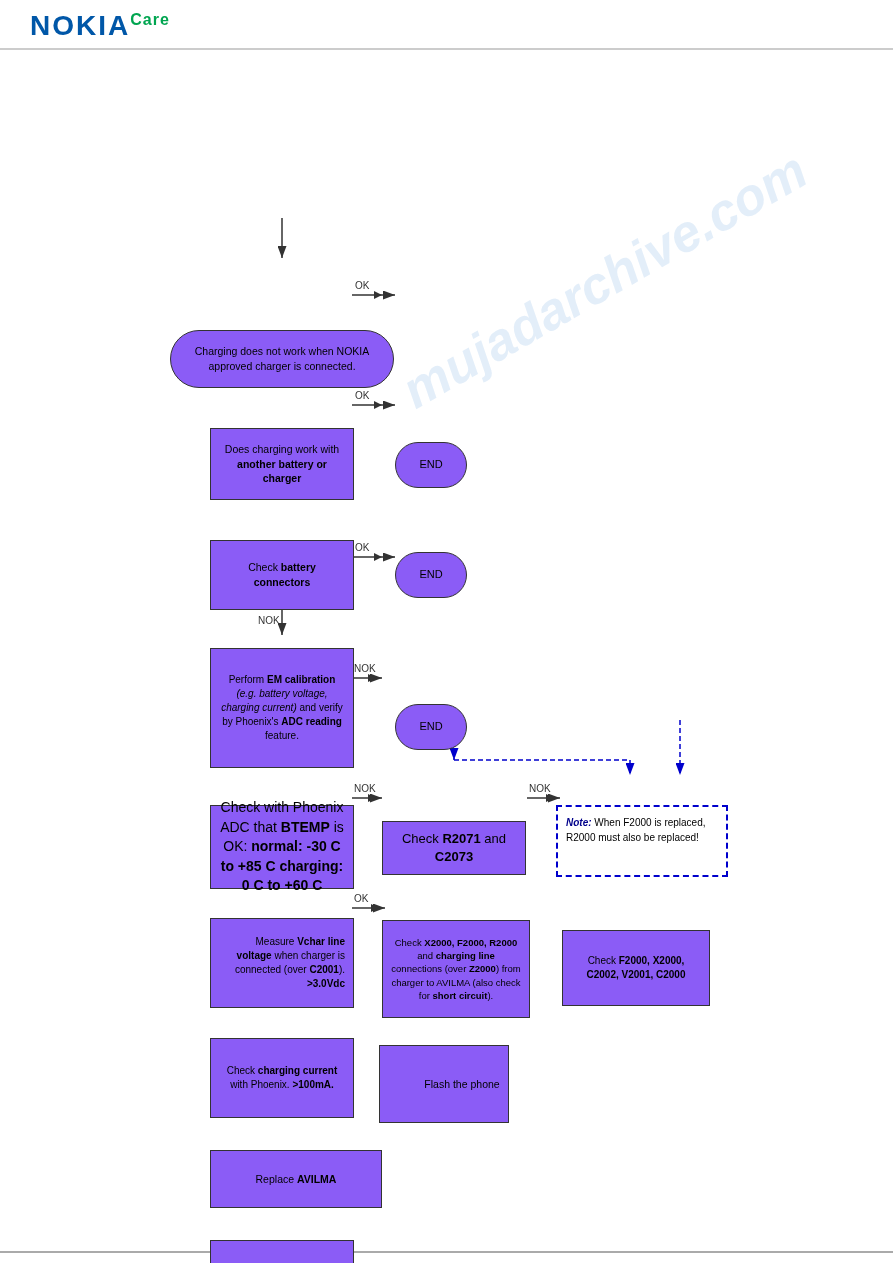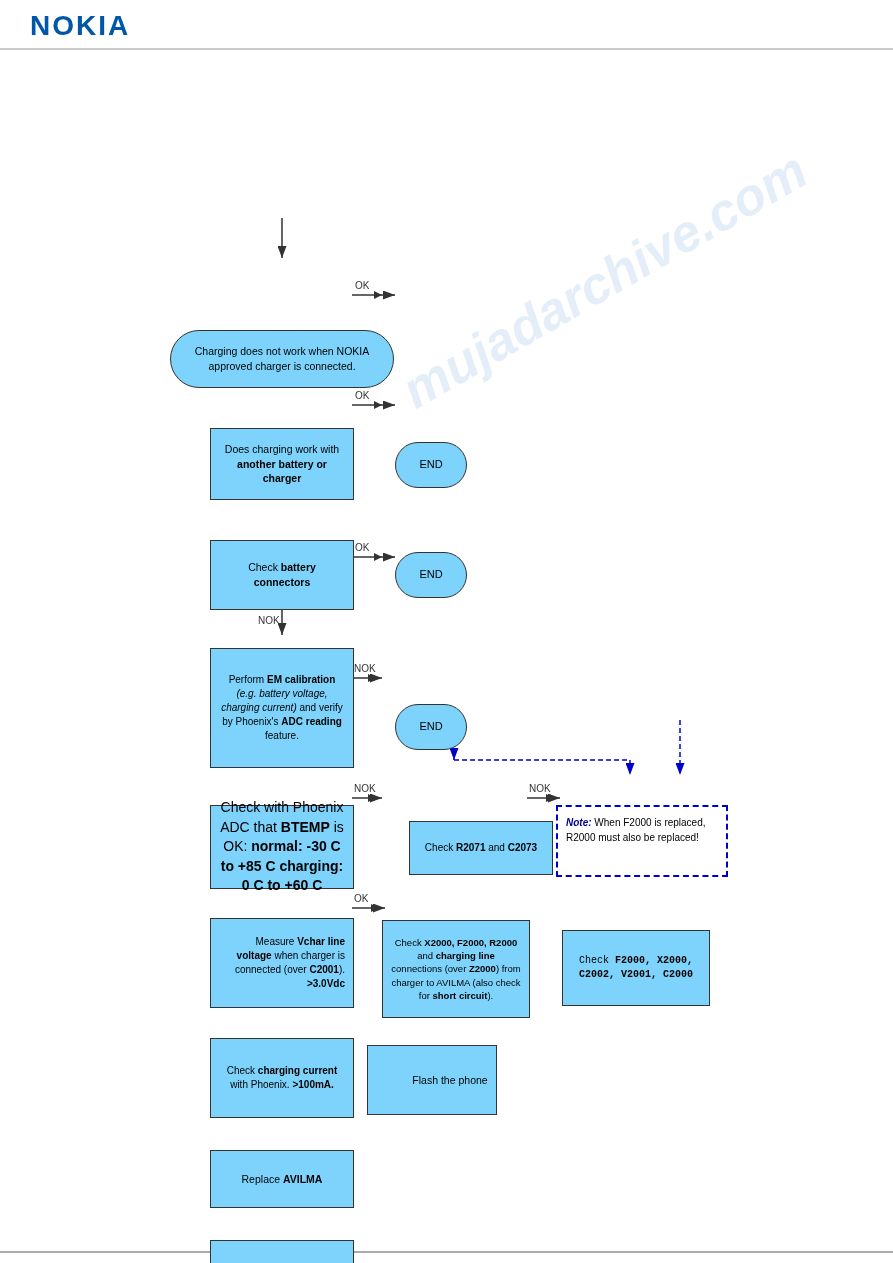--- a/index.html
+++ b/index.html
@@ -46,21 +46,21 @@
       transform: rotate(-30deg);
       pointer-events: none;
       z-index: 0;
       white-space: nowrap;
     }
 
     
     .fc-box {
       position: absolute;
       border: 1.5px solid #333;
-      background: #7dd3fc;
+      background: #8b5cf6;
       text-align: center;
       font-size: 11px;
       display: flex;
       align-items: center;
       justify-content: center;
       padding: 6px 8px;
       line-height: 1.4;
       z-index: 1;
     }
     .fc-rounded {
@@ -93,20 +93,21 @@
       font-weight: bold;
       color: #00008b;
     }
   </style>
 </head>
 <body>
 
 <div class="header">
   <div class="nokia-logo">
     <span class="nokia-text">NOKIA</span>
+    <span class="care-text">Care</span>
   </div>
 </div>
 
 <div class="watermark">mujadarchive.com</div>
 
 <svg class="arrows" xmlns="http://www.w3.org/2000/svg">
   <defs>
     <marker id="arrowhead" markerWidth="8" markerHeight="6" refX="8" refY="3" orient="auto">
       <polygon points="0 0, 8 3, 0 6" fill="#333"></polygon>
     </marker>
@@ -200,50 +201,50 @@
   </div>
 
   <div class="fc-box fc-rounded" style="left:395px; top:534px; width:72px; height:46px; font-size:11px;">
     <span>END</span>
   </div>
 
   <div class="fc-box" style="left:210px; top:635px; width:144px; height:84px; font-size:14px;">
     <span>Check with Phoenix ADC that <strong>BTEMP</strong> is OK: <strong>normal: -30 C to +85 C charging: 0 C to +60 C</strong></span>
   </div>
 
-  <div class="fc-box" style="left:382px; top:651px; width:144px; height:54px; font-size:10px;margin-left:27px;">
+  <div class="fc-box" style="left:382px; top:651px; width:144px; height:54px; font-size:13px;">
     <span>Check <strong>R2071</strong> and <strong>C2073</strong></span>
   </div>
 
   <div class="note-box" style="left:556px; top:635px; width:172px; height:72px;">
     <span class="note-title">Note:</span>
     <span> When F2000 is replaced, R2000 must also be replaced!</span>
   </div>
 
   <div class="fc-box" style="left:210px; top:748px; width:144px; height:90px; font-size:10px;text-align:right;">
     <span>Measure <strong>Vchar line voltage</strong> when charger is connected (over <strong>C2001</strong>). <strong>&gt;3.0Vdc</strong></span>
   </div>
 
   <div class="fc-box" style="left:382px; top:750px; width:148px; height:98px; font-size:9.5px;">
     <span>Check <strong>X2000, F2000, R2000</strong> and <strong>charging line</strong> connections (over <strong>Z2000</strong>) from charger to AVILMA (also check for <strong>short circuit</strong>).</span>
   </div>
 
-  <div class="fc-box" style="left:562px; top:760px; width:148px; height:76px; font-size:10px;font-family:Liberation Mono, monospace;">
+  <div class="fc-box" style="left:562px; top:760px; width:148px; height:76px; font-size:10px;">
     <span>Check <strong>F2000, X2000, C2002, V2001, C2000</strong></span>
   </div>
 
   <div class="fc-box" style="left:210px; top:868px; width:144px; height:80px; font-size:10px;">
     <span>Check <strong>charging current</strong> with Phoenix. <strong>&gt;100mA.</strong></span>
   </div>
 
-  <div class="fc-box" style="left:367px; top:875px; width:130px; height:70px; font-size:10.5px;padding-left:44px;">
+  <div class="fc-box" style="left:379px; top:875px; width:130px; height:78px; font-size:10.5px;padding-left:44px;">
     <span>Flash the phone</span>
   </div>
 
-  <div class="fc-box" style="left:210px; top:980px; width:144px; height:58px; font-size:10.5px;">
+  <div class="fc-box" style="left:210px; top:980px; width:172px; height:58px; font-size:10.5px;">
     <span>Replace <strong>AVILMA</strong></span>
   </div>
 
   <div class="fc-box" style="left:210px; top:1070px; width:144px; height:60px; font-size:10.5px;">
     
   </div>
 
 </div>
 
 <div style="position:absolute; bottom:10px; left:0; right:0; height:2px; background:#aaa;"></div>

